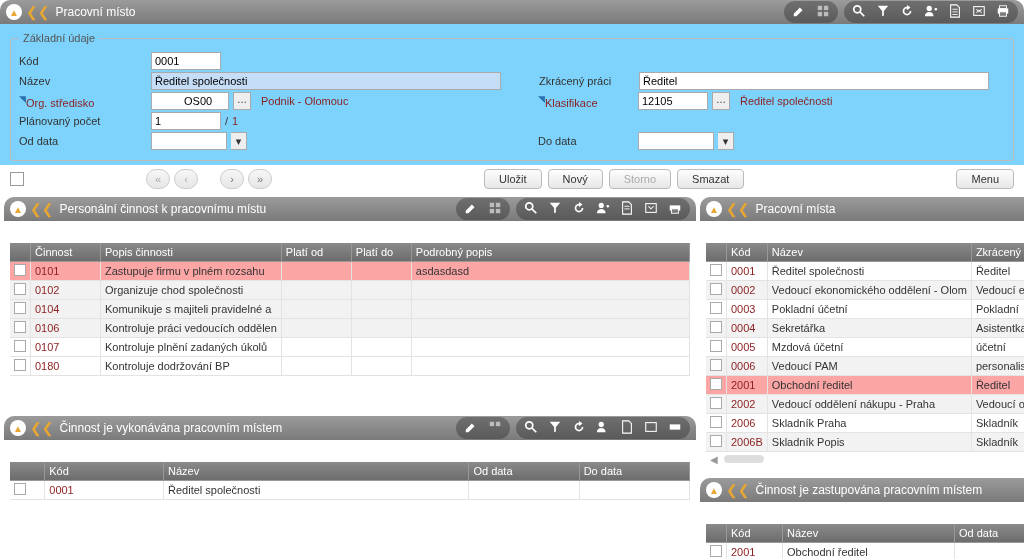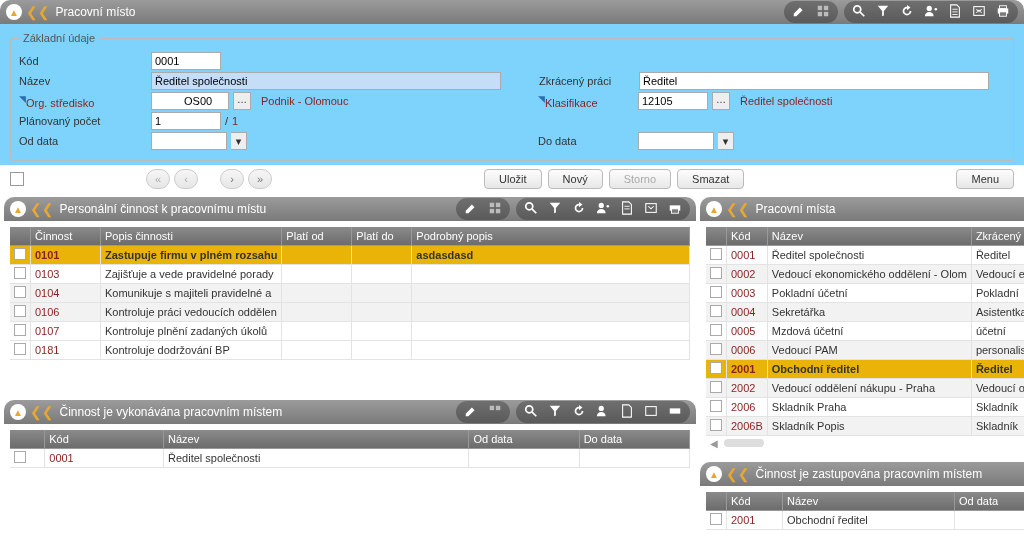--- a/index.html
+++ b/index.html
@@ -60,24 +60,24 @@
   .columns { display: flex; gap: 4px; padding: 4px; }
   .col-left { flex: 0 0 692px; display: flex; flex-direction: column; gap: 4px; }
   .col-right { flex: 1; display: flex; flex-direction: column; gap: 4px; }
   
   .grid { border-collapse: collapse; width: 100%; font-size: 11px; }
   .grid th { background: linear-gradient(to bottom, #8a8a8a, #6c6c6c); color: #fff; text-align: left; padding: 3px 4px; font-weight: normal; border-right: 1px solid #999; border-bottom: 1px solid #999; }
   .grid th:first-child { width: 14px; }
   .grid td { padding: 2px 4px; border-right: 1px solid #e3e3e3; border-bottom: 1px solid #e3e3e3; white-space: nowrap; overflow: hidden; }
   .grid td:first-child { width: 14px; }
   .grid .chkcell { width: 12px; height: 12px; border: 1px solid #aaa; display: inline-block; background: #fff; }
-  .grid tr.highlight td { background: #eab308; font-weight: bold; }
+  .grid tr.highlight td { background: #fca5a5; }
   .grid tr.alt td { background: #f2f2f2; }
   .grid .code { color: #8b1e1e; }
-  .grid-wrap { position: relative; background: #fff; }
+  .grid-wrap { position: relative; background: #fff; margin-top: 16px; }
   .scroll-hint { height: 14px; display: flex; align-items: center; gap: 6px; padding: 0 4px; color: #999; }
   .scroll-hint .arrow { font-size: 10px; cursor: pointer; }
   .scroll-hint .bar { flex: 0 0 40px; height: 8px; background: #ddd; border-radius: 4px; }
   
   .subpanel { display: flex; flex-direction: column; }
   .subpanel .grid-wrap { padding: 6px; }
   .hdr-small .toolbar-pill { transform: scale(1); }
 
   svg.ico-svg { width: 14px; height: 14px; fill: #fff; }
   svg.ico-svg.dis { fill: #bcbcbc; }
@@ -276,24 +276,24 @@
             </thead>
           <tbody>
               <tr class="highlight">
                 <td><span class="chkcell"></span></td>
                 <td class="code">0101</td>
                 <td>Zastupuje firmu v plném rozsahu</td>
                 <td></td>
                 <td></td>
                 <td>asdasdasd</td>
               </tr>
-              <tr>
-                <td><span class="chkcell"></span></td>
-                <td class="code">0103</td>
-                <td>Zajišťuje a vede pravidelné porady</td>
+              <tr class="alt">
+                <td><span class="chkcell"></span></td>
+                <td class="code">0102</td>
+                <td>Organizuje chod společnosti</td>
                 <td></td>
                 <td></td>
                 <td></td>
               </tr>
               <tr class="alt">
                 <td><span class="chkcell"></span></td>
                 <td class="code">0104</td>
                 <td>Komunikuje s majiteli pravidelné a</td>
                 <td></td>
                 <td></td>
@@ -310,21 +310,21 @@
               <tr>
                 <td><span class="chkcell"></span></td>
                 <td class="code">0107</td>
                 <td>Kontroluje plnění zadaných úkolů</td>
                 <td></td>
                 <td></td>
                 <td></td>
               </tr>
               <tr>
                 <td><span class="chkcell"></span></td>
-                <td class="code">0181</td>
+                <td class="code">0180</td>
                 <td>Kontroluje dodržování BP</td>
                 <td></td>
                 <td></td>
                 <td></td>
               </tr>
             </tbody>
         </table>
       </div>
     </div>
 

